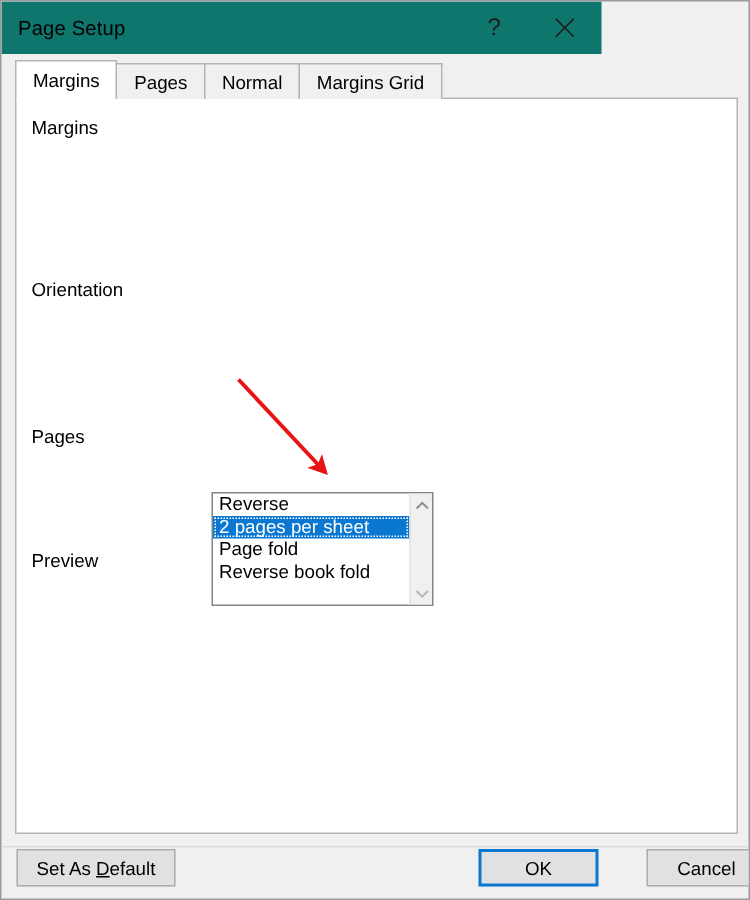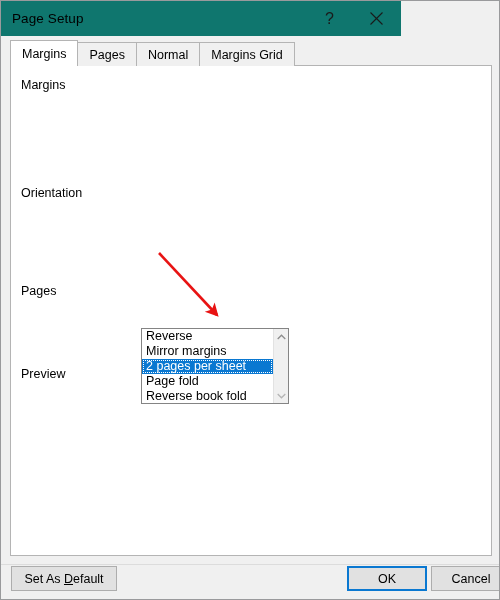--- a/index.html
+++ b/index.html
@@ -269,21 +269,20 @@
     height: 25px;
     background: #e1e1e1;
     border: 1px solid #adadad;
     display: flex; align-items: center; justify-content: center;
     font-size: 12.5px;
     color: #000;
   }
   .btn.default {
     border: 2px solid #0a78d1;
     background: #e1e1e1;
-    margin-left: 28px;
   }
   .btn u { text-decoration: underline; }
 
   
   #anno { position: absolute; left: 0; top: 0; width: 500px; height: 600px; z-index: 40; pointer-events: none; }
 </style>
 </head>
 <body>
 
 <div id="dialog">
@@ -445,21 +444,20 @@
     <div class="carrow">
       <svg width="9" height="6" viewBox="0 0 9 6">
         <path d="M0.7 0.7 L4.5 4.5 L8.3 0.7" stroke="#1c4a70" stroke-width="1.3" fill="none"></path>
       </svg>
     </div>
   </div>
 
   <div id="dropdown">
     <div id="dd-items">
       <div class="dd-item">Reverse</div>
-      <div class="dd-item">Mirror margins</div>
       <div class="dd-item sel">2 pages per sheet</div>
       <div class="dd-item">Page fold</div>
       <div class="dd-item">Reverse book fold</div>
     </div>
     <div id="dd-scroll">
       <div class="sb-arrow">
         <svg width="9" height="6" viewBox="0 0 9 6">
           <path d="M0.7 5 L4.5 1.2 L8.3 5" stroke="#8d8d8d" stroke-width="1.3" fill="none"></path>
         </svg>
       </div>

